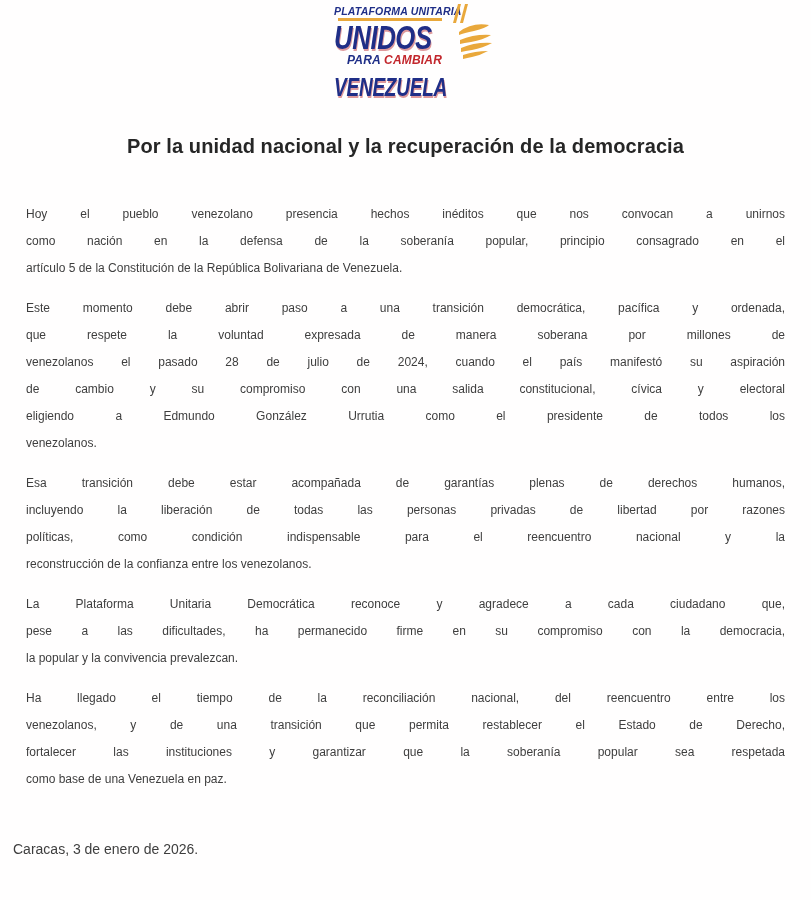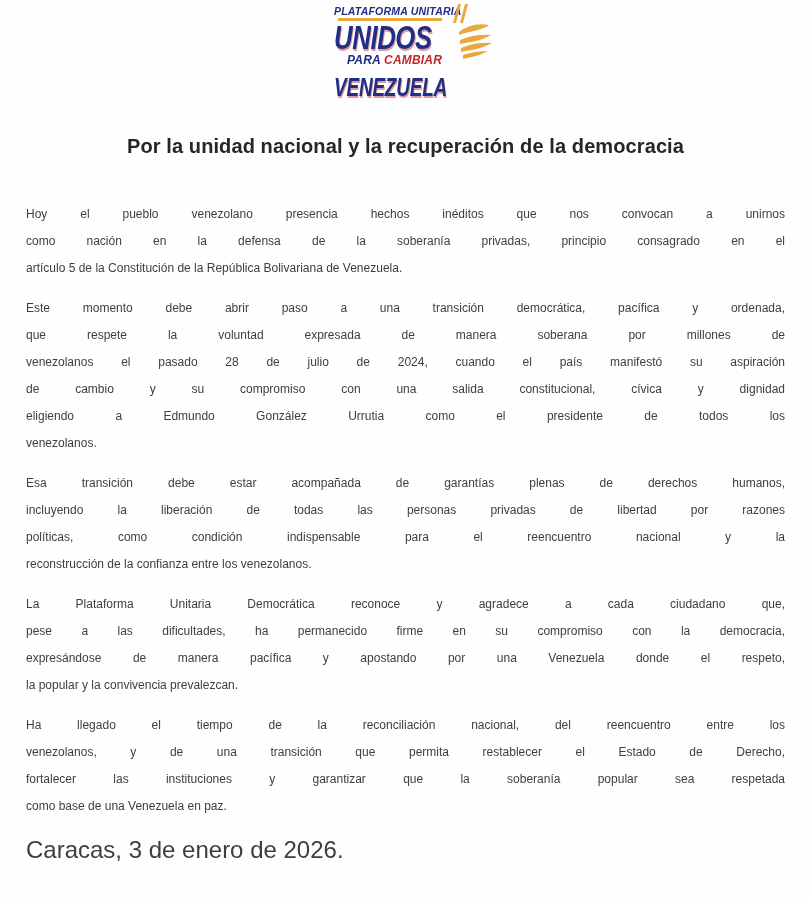--- a/index.html
+++ b/index.html
@@ -64,22 +64,22 @@
     color: var(--text, #3e3e3e);
     font-size: 12px; line-height: 27px;
   }
   .para { margin: 0 0 13px 0; }
   .line {
     text-align: justify; text-align-last: justify;
     height: 27px; overflow: hidden; white-space: normal;
   }
   .line.last { text-align-last: left; }
   .doc-date {
-    position: absolute; top: 836px; left: 26px;
-    color: var(--text, #3e3e3e); font-size: 24px; line-height: 27px;
+    position: absolute; top: 836px; left: 13px;
+    color: var(--text, #3e3e3e); font-size: 14px; line-height: 27px;
   }
 </style>
 </head>
 <body>
 
 <div class="page">
 
   <header class="logo">
     <div class="logo-top">
       <span class="logo-top-text">PLATAFORMA UNITARIA</span>
@@ -105,41 +105,40 @@
     </span>
 
     <span class="logo-bottom-word">VENEZUELA</span>
   </header>
 
   <h1 class="doc-title">Por la unidad nacional y la recuperación de la democracia</h1>
 
   <main class="doc-body" id="doc-body">
       <div class="para">
         <div class="line">Hoy el pueblo venezolano presencia hechos inéditos que nos convocan a unirnos</div>
-        <div class="line">como nación en la defensa de la soberanía privadas, principio consagrado en el</div>
+        <div class="line">como nación en la defensa de la soberanía popular, principio consagrado en el</div>
         <div class="line last">artículo 5 de la Constitución de la República Bolivariana de Venezuela.</div>
       </div>
       <div class="para">
         <div class="line">Este momento debe abrir paso a una transición democrática, pacífica y ordenada,</div>
         <div class="line">que respete la voluntad expresada de manera soberana por millones de</div>
         <div class="line">venezolanos el pasado 28 de julio de 2024, cuando el país manifestó su aspiración</div>
-        <div class="line">de cambio y su compromiso con una salida constitucional, cívica y dignidad</div>
+        <div class="line">de cambio y su compromiso con una salida constitucional, cívica y electoral</div>
         <div class="line">eligiendo a Edmundo González Urrutia como el presidente de todos los</div>
         <div class="line last">venezolanos.</div>
       </div>
       <div class="para">
         <div class="line">Esa transición debe estar acompañada de garantías plenas de derechos humanos,</div>
         <div class="line">incluyendo la liberación de todas las personas privadas de libertad por razones</div>
         <div class="line">políticas, como condición indispensable para el reencuentro nacional y la</div>
         <div class="line last">reconstrucción de la confianza entre los venezolanos.</div>
       </div>
       <div class="para">
         <div class="line">La Plataforma Unitaria Democrática reconoce y agradece a cada ciudadano que,</div>
         <div class="line">pese a las dificultades, ha permanecido firme en su compromiso con la democracia,</div>
-        <div class="line">expresándose de manera pacífica y apostando por una Venezuela donde el respeto,</div>
         <div class="line last">la popular y la convivencia prevalezcan.</div>
       </div>
       <div class="para">
         <div class="line">Ha llegado el tiempo de la reconciliación nacional, del reencuentro entre los</div>
         <div class="line">venezolanos, y de una transición que permita restablecer el Estado de Derecho,</div>
         <div class="line">fortalecer las instituciones y garantizar que la soberanía popular sea respetada</div>
         <div class="line last">como base de una Venezuela en paz.</div>
       </div>
     </main>
 

